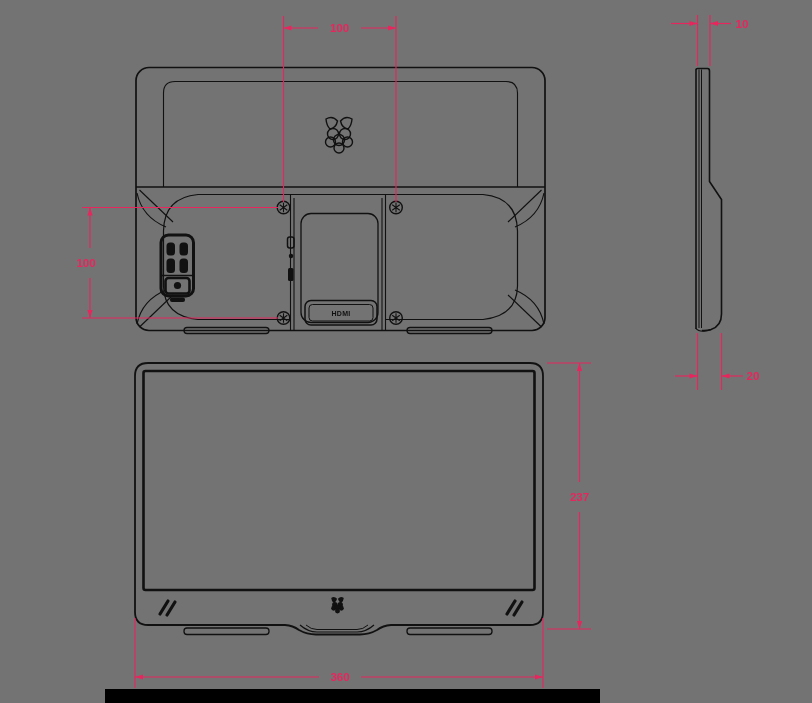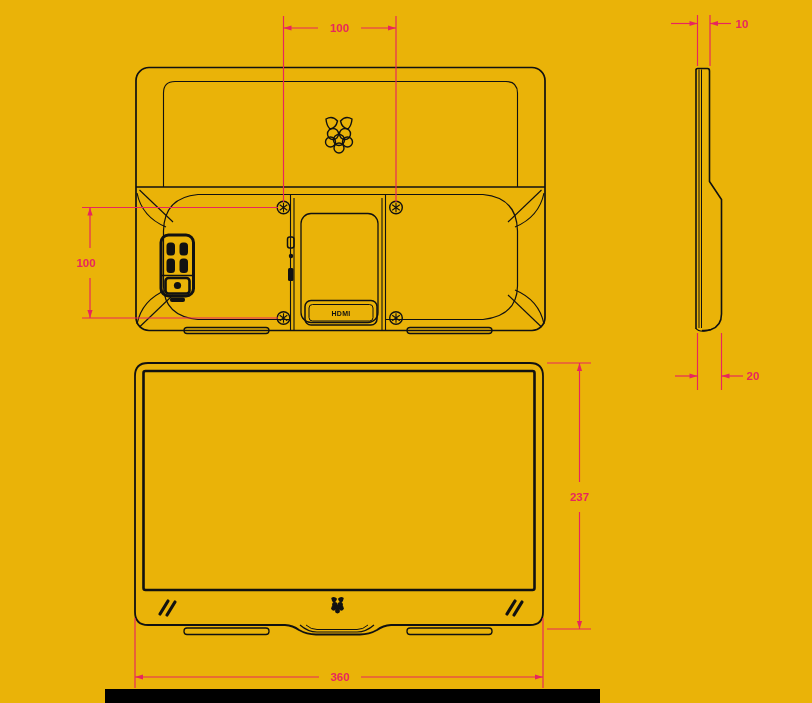--- a/index.html
+++ b/index.html
@@ -1,16 +1,16 @@
 <!DOCTYPE html>
 <html><head>
 <meta charset="utf-8">
 <style>
   html,body{margin:0;padding:0;background:#ffffff;}
-  .canvas{width:812px;height:703px;position:relative;background:#eab308;overflow:hidden;
+  .canvas{width:812px;height:703px;position:relative;background:#737373;overflow:hidden;
           font-family:"Liberation Sans",sans-serif;}
   svg{display:block;}
   .dim-text{font:bold 11.5px "Liberation Sans",sans-serif;fill:#e7265e;}
   .hdmi-text{font:bold 7px "Liberation Sans",sans-serif;fill:#111111;letter-spacing:.3px;}
   .ln{stroke:#111111;fill:none;}
   .pink{stroke:#e7265e;fill:none;stroke-width:1.15;}
   .pink-fill{fill:#e7265e;stroke:none;}
 </style>
 </head>
 <body>

